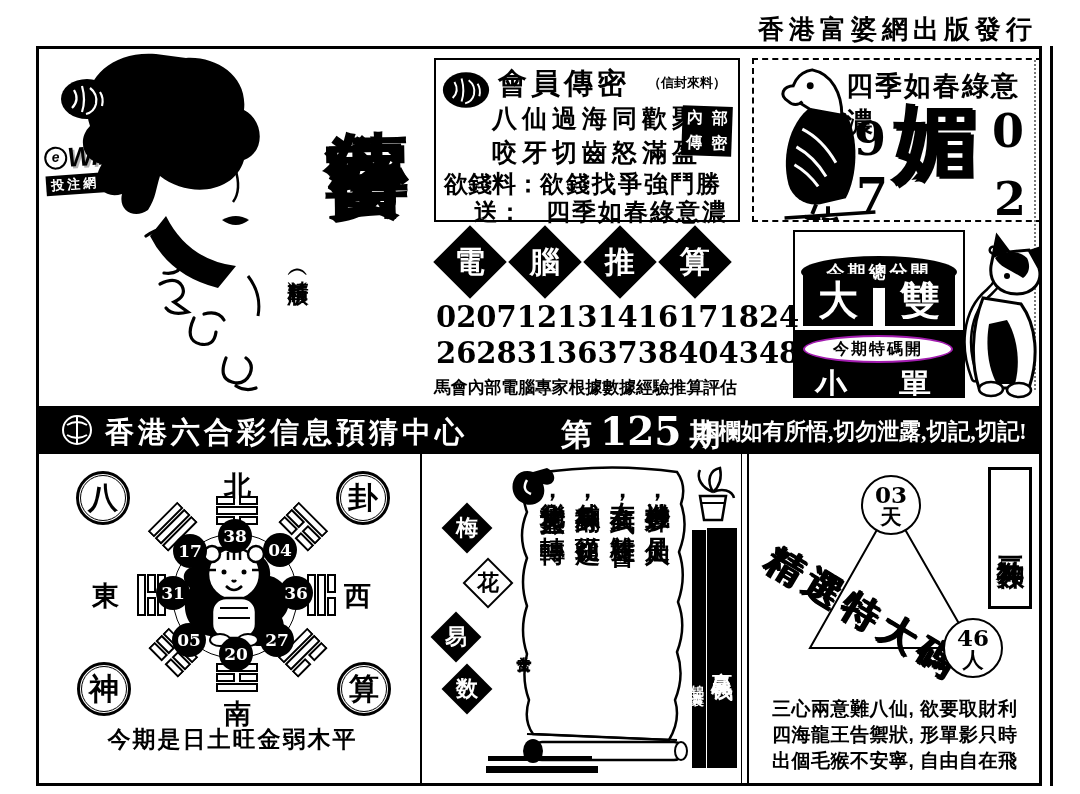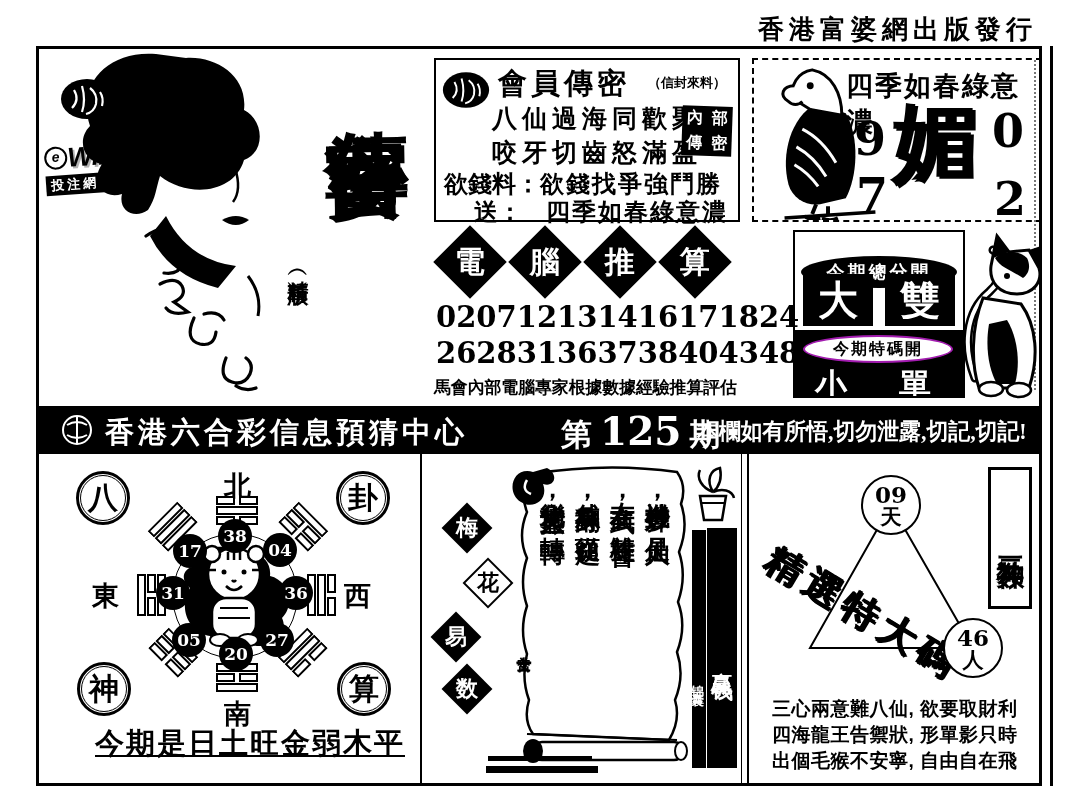--- a/index.html
+++ b/index.html
@@ -346,21 +346,21 @@
 
   <div class="abs disc" style="left:218px;top:519px;">38</div>
   <div class="abs disc" style="left:173px;top:534px;">17</div>
   <div class="abs disc" style="left:263px;top:533px;">04</div>
   <div class="abs disc" style="left:156px;top:576px;">31</div>
   <div class="abs disc" style="left:279px;top:576px;">36</div>
   <div class="abs disc" style="left:172px;top:623px;">05</div>
   <div class="abs disc" style="left:260px;top:623px;">27</div>
   <div class="abs disc" style="left:219px;top:637px;">20</div>
 
-  <div class="abs b9" style="left:60px;top:724px;width:345px;text-align:right;font-size:29px;letter-spacing:2px;text-decoration:underline;">今期是日土旺金弱木平</div>
+  <div class="abs b9" style="left:60px;top:724px;width:345px;text-align:center;font-size:23px;letter-spacing:2px;">今期是日土旺金弱木平</div>
 
   <div class="abs dia" style="left:449px;top:510px;width:36px;height:36px;">
       <span style="font-size:22px;">梅</span>
     </div>
   <div class="abs dia white" style="left:470px;top:565px;width:36px;height:36px;">
       <span style="font-size:22px;">花</span>
     </div>
   <div class="abs dia" style="left:438px;top:619px;width:36px;height:36px;">
       <span style="font-size:22px;">易</span>
     </div>
@@ -401,21 +401,21 @@
   <div class="abs" style="left:988px;top:467px;width:44px;height:142px;border:3px solid #000;box-sizing:border-box;display:flex;align-items:center;justify-content:center;">
     <span class="vert b9" style="font-size:28px;letter-spacing:2px;">三元神数</span>
   </div>
 
   <svg class="abs" style="left:760px;top:460px;" width="300" height="240" viewBox="0 0 300 240">
     <path d="M131,45 L50,188 L213,188 Z" fill="none" stroke="#000" stroke-width="2"></path>
   </svg>
   <div class="abs b9" style="left:782px;top:535px;font-size:37px;letter-spacing:7px;transform:rotate(31deg);transform-origin:left top;text-shadow:1.5px 1px 0 #000,-1px 0.5px 0 #000;">精選特大碼</div>
 
   <div class="abs tnode" style="left:861px;top:475px;">
-    <span class="num">09</span>
+    <span class="num">03</span>
     <span class="lab">天</span>
   </div>
   <div class="abs tnode" style="left:943px;top:618px;">
     <span class="num">46</span>
     <span class="lab">人</span>
   </div>
 
   <div class="abs verse" style="left:772px;top:696px;">
     <div>三心兩意難八仙, 欲要取財利</div>
     <div>四海龍王告禦狀, 形單影只時</div>

